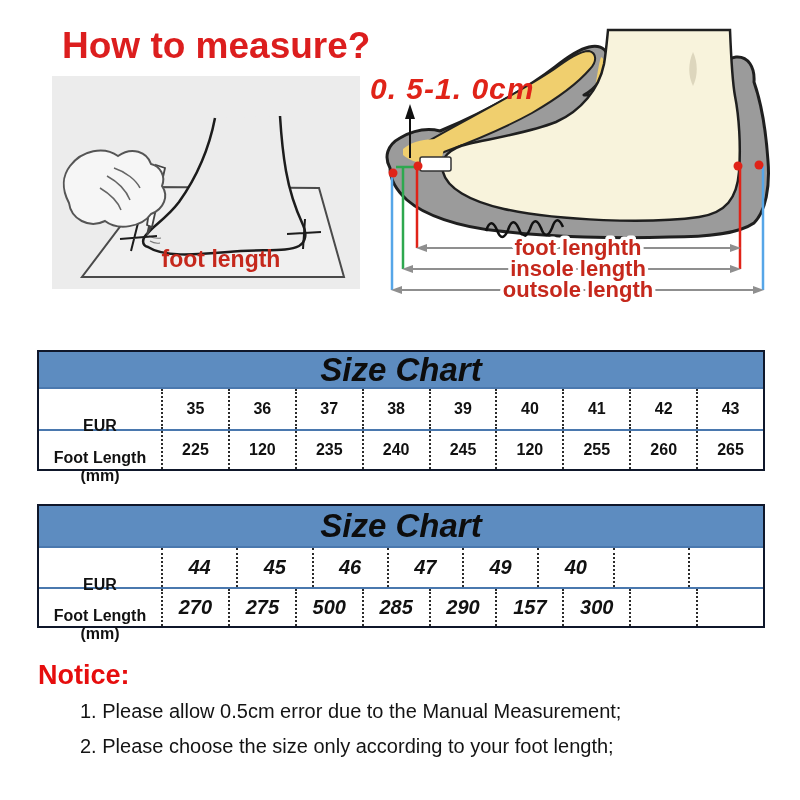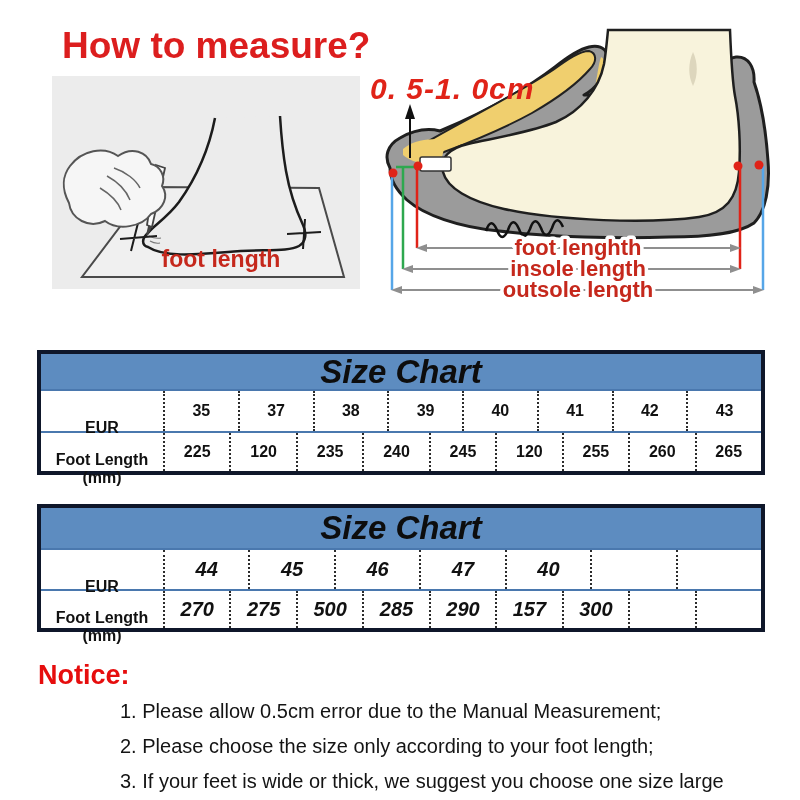--- a/index.html
+++ b/index.html
@@ -18,21 +18,21 @@
   }
   .measure-box svg { position:absolute; left:0; top:0; }
   .foot-length-label {
     position:absolute; left:30px; right:0; top:170px; text-align:center;
     font-size:23px; font-weight:bold; color:#c5281c;
   }
   .shoe-diagram { position:absolute; left:370px; top:0px; }
 
   .size-chart {
     position:absolute; left:37px; width:728px; background:#fff;
-    border:4px solid #0f172a;
+    border:2px solid #0f172a;
   }
   .t1 { top:350px; }
   .t2 { top:504px; }
   .sc-header {
     background:#5d8cc0; border-bottom:2px solid #4a78ae;
     display:flex; align-items:center; justify-content:center;
   }
   .t1 .sc-header { height:37px; }
   .t2 .sc-header { height:42px; }
   .sc-title {
@@ -53,21 +53,21 @@
     font-weight:bold; font-size:16px; color:#111;
   }
   .t2 .sc-cell { font-style:italic; font-size:20px; }
 
   .notice-heading {
     position:absolute; left:38px; top:660px;
     font-size:27px; font-weight:bold; color:#e60d0d;
   }
   .notice-list {
     position:absolute; left:80px; top:694px;
-    font-size:20px; color:#141414; line-height:35px;margin-left:40px;
+    font-size:20px; color:#141414; line-height:35px;
   }
 </style>
 </head>
 <body>
 
 <div class="page">
 
   <div class="main-title">How to measure?</div>
 
   <div class="measure-box">
@@ -155,20 +155,21 @@
 
   <div class="size-chart t1">
     <div class="sc-header">
       <span class="sc-title">Size Chart</span>
     </div>
     <div class="sc-row">
       <div class="sc-label">
         <span>EUR</span>
       </div>
       <div class="sc-cell">35</div>
+      <div class="sc-cell">36</div>
       <div class="sc-cell">37</div>
       <div class="sc-cell">38</div>
       <div class="sc-cell">39</div>
       <div class="sc-cell">40</div>
       <div class="sc-cell">41</div>
       <div class="sc-cell">42</div>
       <div class="sc-cell">43</div>
     </div>
     <div class="sc-row">
       <div class="sc-label">
@@ -192,20 +193,21 @@
       <span class="sc-title">Size Chart</span>
     </div>
     <div class="sc-row">
       <div class="sc-label">
         <span>EUR</span>
       </div>
       <div class="sc-cell">44</div>
       <div class="sc-cell">45</div>
       <div class="sc-cell">46</div>
       <div class="sc-cell">47</div>
+      <div class="sc-cell">49</div>
       <div class="sc-cell">40</div>
       <div class="sc-cell"></div>
       <div class="sc-cell"></div>
     </div>
     <div class="sc-row">
       <div class="sc-label">
         <span>Foot Length</span>
         <span>(mm)</span>
       </div>
       <div class="sc-cell">270</div>
@@ -217,16 +219,15 @@
       <div class="sc-cell">300</div>
       <div class="sc-cell"></div>
       <div class="sc-cell"></div>
     </div>
   </div>
 
   <div class="notice-heading">Notice:</div>
   <div class="notice-list">
     <div>1. Please allow 0.5cm error due to the Manual Measurement;</div>
     <div>2. Please choose the size only according to your foot length;</div>
-    <div>3. If your feet is wide or thick, we suggest you choose one size large</div>
   </div>
 
 </div>
 
 </body></html>

